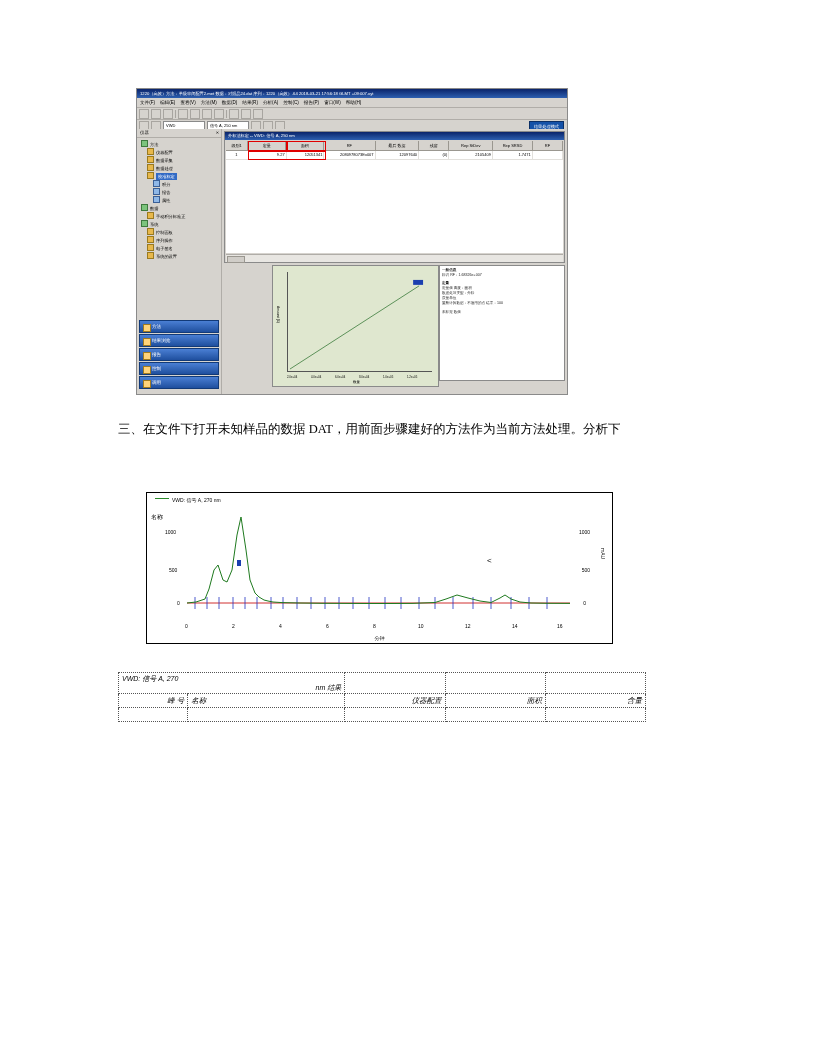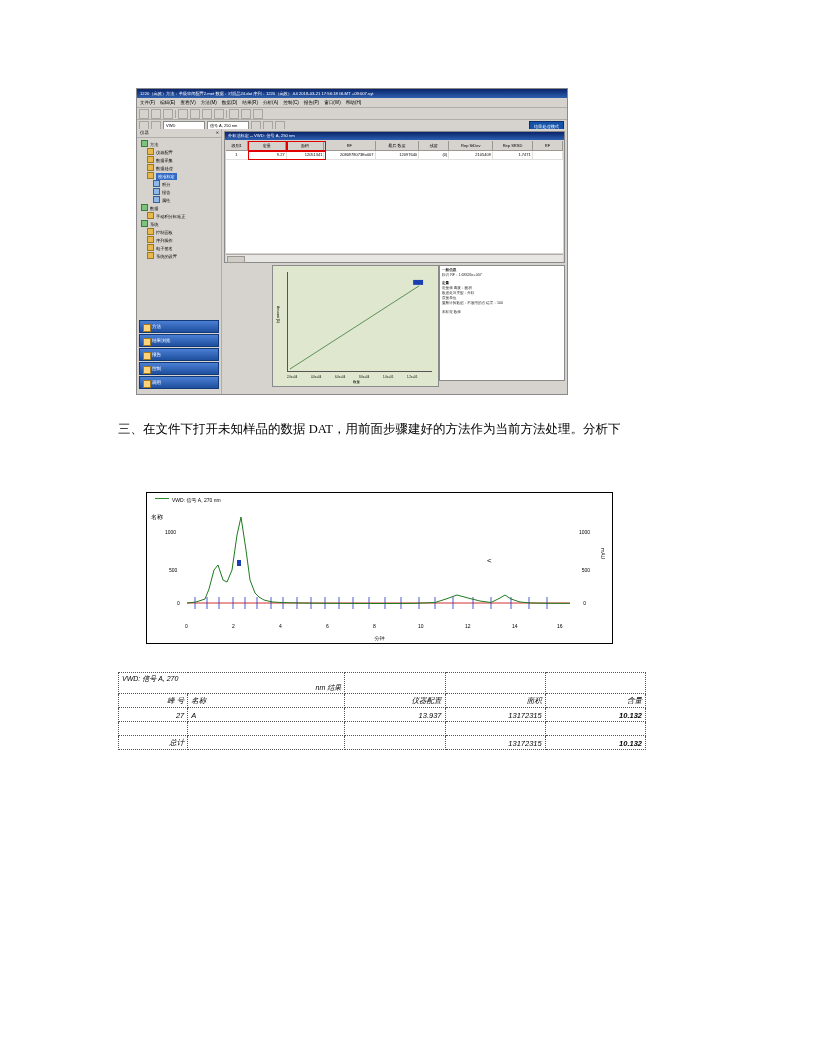--- a/index.html
+++ b/index.html
@@ -579,36 +579,22 @@
       <td style="width:90px"></td>
     </tr>
     <tr>
       <td class="num" style="width:60px">峰 号</td>
       <td style="width:145px">名称</td>
       <td class="num">仪器配置</td>
       <td class="num">面积</td>
       <td class="num">含量</td>
     </tr>
     <tr>
-      <td class="num">27</td>
-      <td>A</td>
-      <td class="num">13.937</td>
-      <td class="num">13172315</td>
-      <td class="num bold">10.132</td>
-    </tr>
-    <tr>
       <td></td>
       <td></td>
       <td></td>
       <td></td>
       <td></td>
     </tr>
-    <tr>
-      <td class="num tall">总计</td>
-      <td class="tall"></td>
-      <td class="tall"></td>
-      <td class="num tall">13172315</td>
-      <td class="num bold tall">10.132</td>
-    </tr>
   </tbody>
     </table>
 
 </div>
 
 </body></html>

